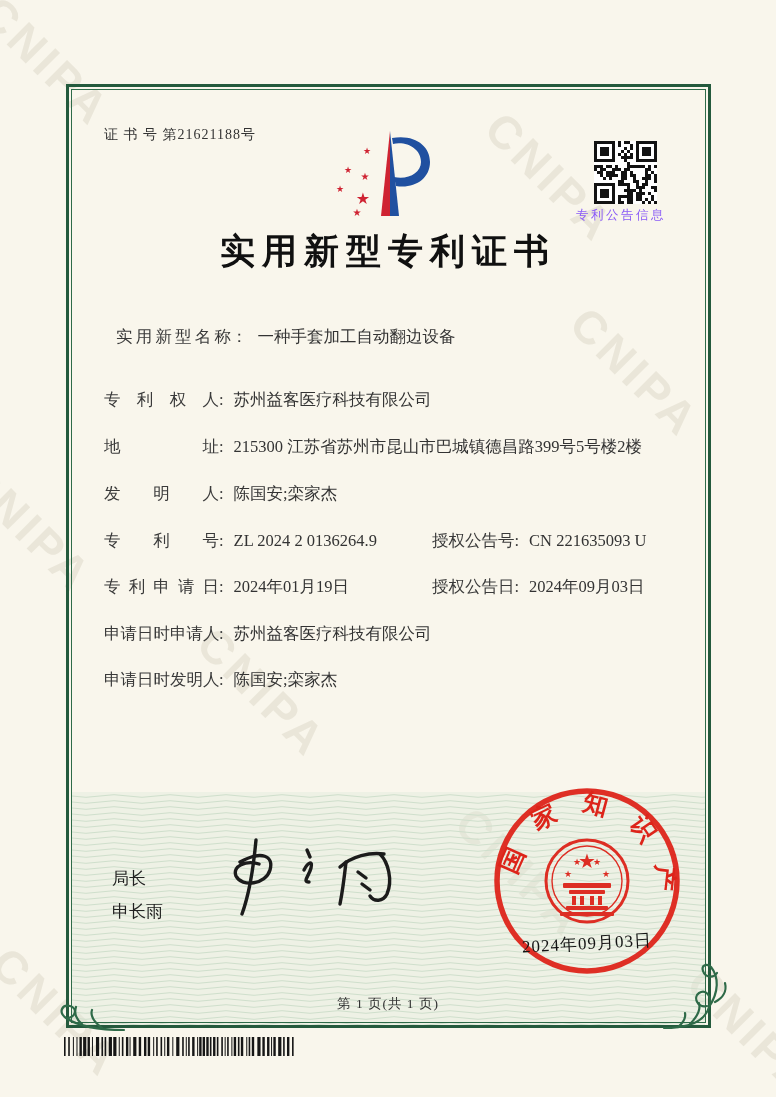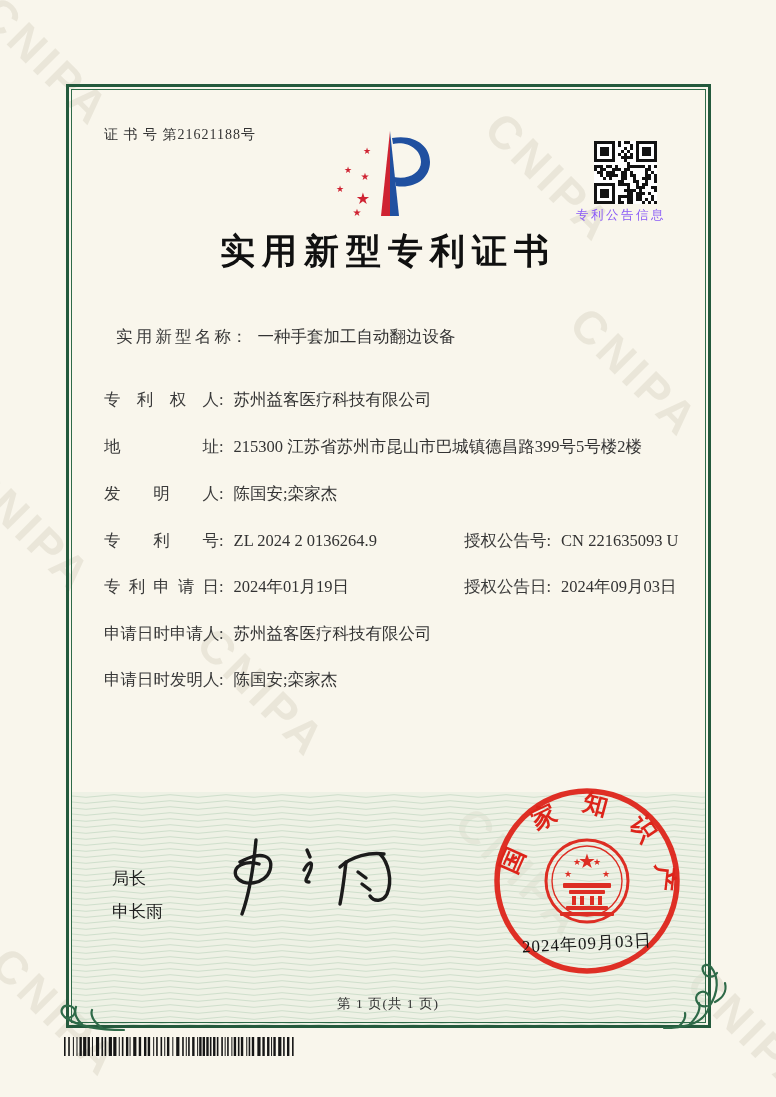--- a/index.html
+++ b/index.html
@@ -25,21 +25,21 @@
   .logo{position:absolute;left:333px;top:128px;z-index:2;}
   .qr{position:absolute;left:594px;top:141px;z-index:2;}
   .qr-caption{position:absolute;left:576px;top:207px;width:110px;font-size:12.5px;letter-spacing:2.5px;color:#8b5cf6;z-index:2;}
   .title{position:absolute;left:0;top:228px;width:776px;text-align:center;
     font-size:35px;font-weight:bold;letter-spacing:7px;color:#101010;z-index:2;}
   .rows{position:absolute;left:104px;top:0;width:610px;z-index:2;}
   .row{position:absolute;left:0;font-size:16.5px;white-space:nowrap;}
   .lbl{display:inline-block;width:115px;text-align:justify;text-align-last:justify;color:#3a3a3a;}
   .val{margin-left:10px;color:#333;}
   .col2{position:absolute;left:328px;top:0;white-space:nowrap;}
-  .lbl2{color:#3a3a3a;margin-left:32px;}
+  .lbl2{color:#3a3a3a;}
   .statement{position:absolute;left:68px;top:737px;width:640px;text-align:center;
     font-size:15px;line-height:31px;color:#222;z-index:2;}
   .signer{position:absolute;left:112px;top:862px;z-index:2;
     font-family:"Liberation Sans","DejaVu Sans",sans-serif;font-size:17px;color:#222;line-height:33px;}
   .signature{position:absolute;left:212px;top:832px;z-index:3;}
   .seal{position:absolute;left:487px;top:787px;z-index:3;}
   .footer{position:absolute;left:0;top:995px;width:776px;text-align:center;font-size:13.5px;
     letter-spacing:1px;color:#333;z-index:2;}
   .barcode{position:absolute;left:64px;top:1037px;z-index:2;}
   .flourish{position:absolute;z-index:2;}

